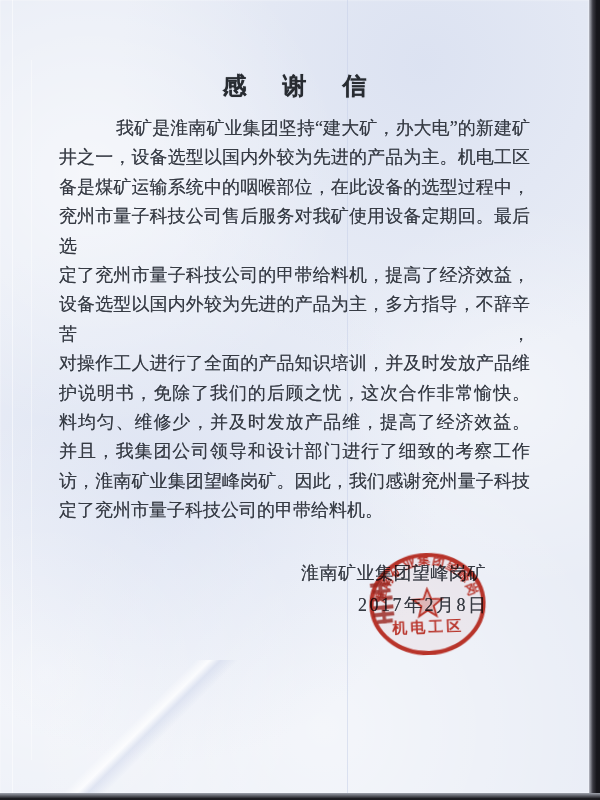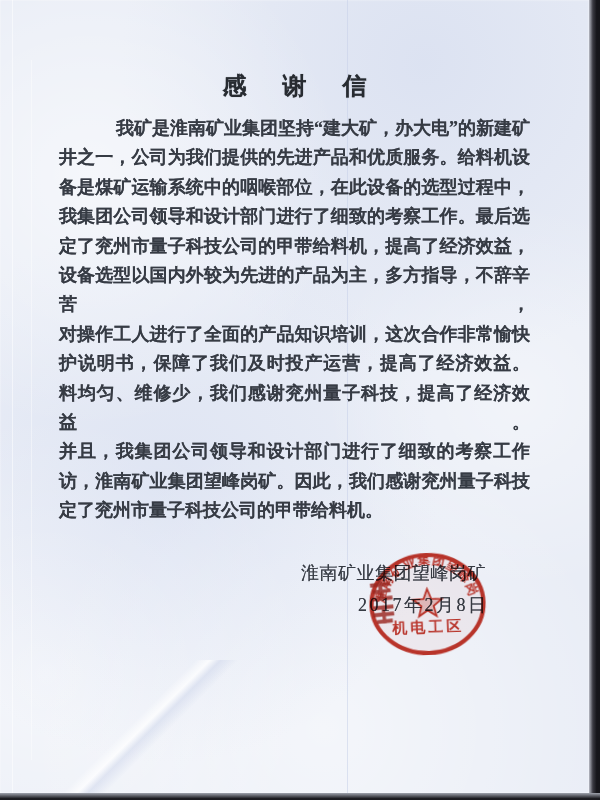--- a/index.html
+++ b/index.html
@@ -38,21 +38,21 @@
     position:absolute;left:0;top:70px;width:589px;text-align:center;
     font-size:24px;font-weight:bold;color:#272b31;
     letter-spacing:15px;text-indent:15px;
     text-shadow:0 0 .7px rgba(39,43,49,.75);
   }
   .body-text{
     position:absolute;left:59px;top:114px;width:471px;
     font-size:18px;line-height:29.4px;color:#363b44;
     text-shadow:0 0 .6px rgba(54,59,68,.7);
   }
-  .body-text .ln{text-align:justify;text-align-last:justify;font-weight:bold;}
+  .body-text .ln{text-align:justify;text-align-last:justify;}
   .body-text .ln.first{text-indent:57px;}
   .body-text .ln.last{text-align-last:left;}
   .signature{
     position:absolute;left:301px;top:561px;
     font-size:18px;letter-spacing:.5px;color:#363b44;
     text-shadow:0 0 .6px rgba(54,59,68,.7);
   }
   .dateline{
     position:absolute;left:358px;top:593px;
     font-size:18px;letter-spacing:2.5px;color:#363b44;
@@ -74,28 +74,28 @@
   <div class="paper">
     <div class="crease-left1"></div>
     <div class="crease-left2"></div>
     <div class="streak-v" style="left:347px"></div>
     <div class="crease-diag"></div>
 
     <div class="title">感 谢 信</div>
 
     <div class="body-text">
       <div class="ln first">我矿是淮南矿业集团坚持“建大矿，办大电”的新建矿</div>
-      <div class="ln">井之一，公司为我们提供的先进产品和优质服务。给料机设</div>
+      <div class="ln">井之一，设备选型以国内外较为先进的产品为主。机电工区</div>
       <div class="ln">备是煤矿运输系统中的咽喉部位，在此设备的选型过程中，</div>
-      <div class="ln">我集团公司领导和设计部门进行了细致的考察工作。最后选</div>
+      <div class="ln">兖州市量子科技公司售后服务对我矿使用设备定期回。最后选</div>
       <div class="ln">定了兖州市量子科技公司的甲带给料机，提高了经济效益，</div>
       <div class="ln">设备选型以国内外较为先进的产品为主，多方指导，不辞辛苦，</div>
-      <div class="ln">对操作工人进行了全面的产品知识培训，这次合作非常愉快</div>
-      <div class="ln">护说明书，保障了我们及时投产运营，提高了经济效益。</div>
-      <div class="ln">料均匀、维修少，我们感谢兖州量子科技，提高了经济效益。</div>
+      <div class="ln">对操作工人进行了全面的产品知识培训，并及时发放产品维</div>
+      <div class="ln">护说明书，免除了我们的后顾之忧，这次合作非常愉快。</div>
+      <div class="ln">料均匀、维修少，并及时发放产品维，提高了经济效益。</div>
       <div class="ln">并且，我集团公司领导和设计部门进行了细致的考察工作</div>
       <div class="ln">访，淮南矿业集团望峰岗矿。因此，我们感谢兖州量子科技</div>
       <div class="ln last">定了兖州市量子科技公司的甲带给料机。</div>
     </div>
 
     <div class="signature">淮南矿业集团望峰岗矿</div>
     <div class="dateline">2017年2月8日</div>
 
     <svg class="seal" viewBox="0 0 123 106">
       <ellipse cx="61.5" cy="53" rx="56" ry="49" fill="rgba(201,52,36,0.05)" stroke-width="4.2" stroke="#c1271b"></ellipse>

